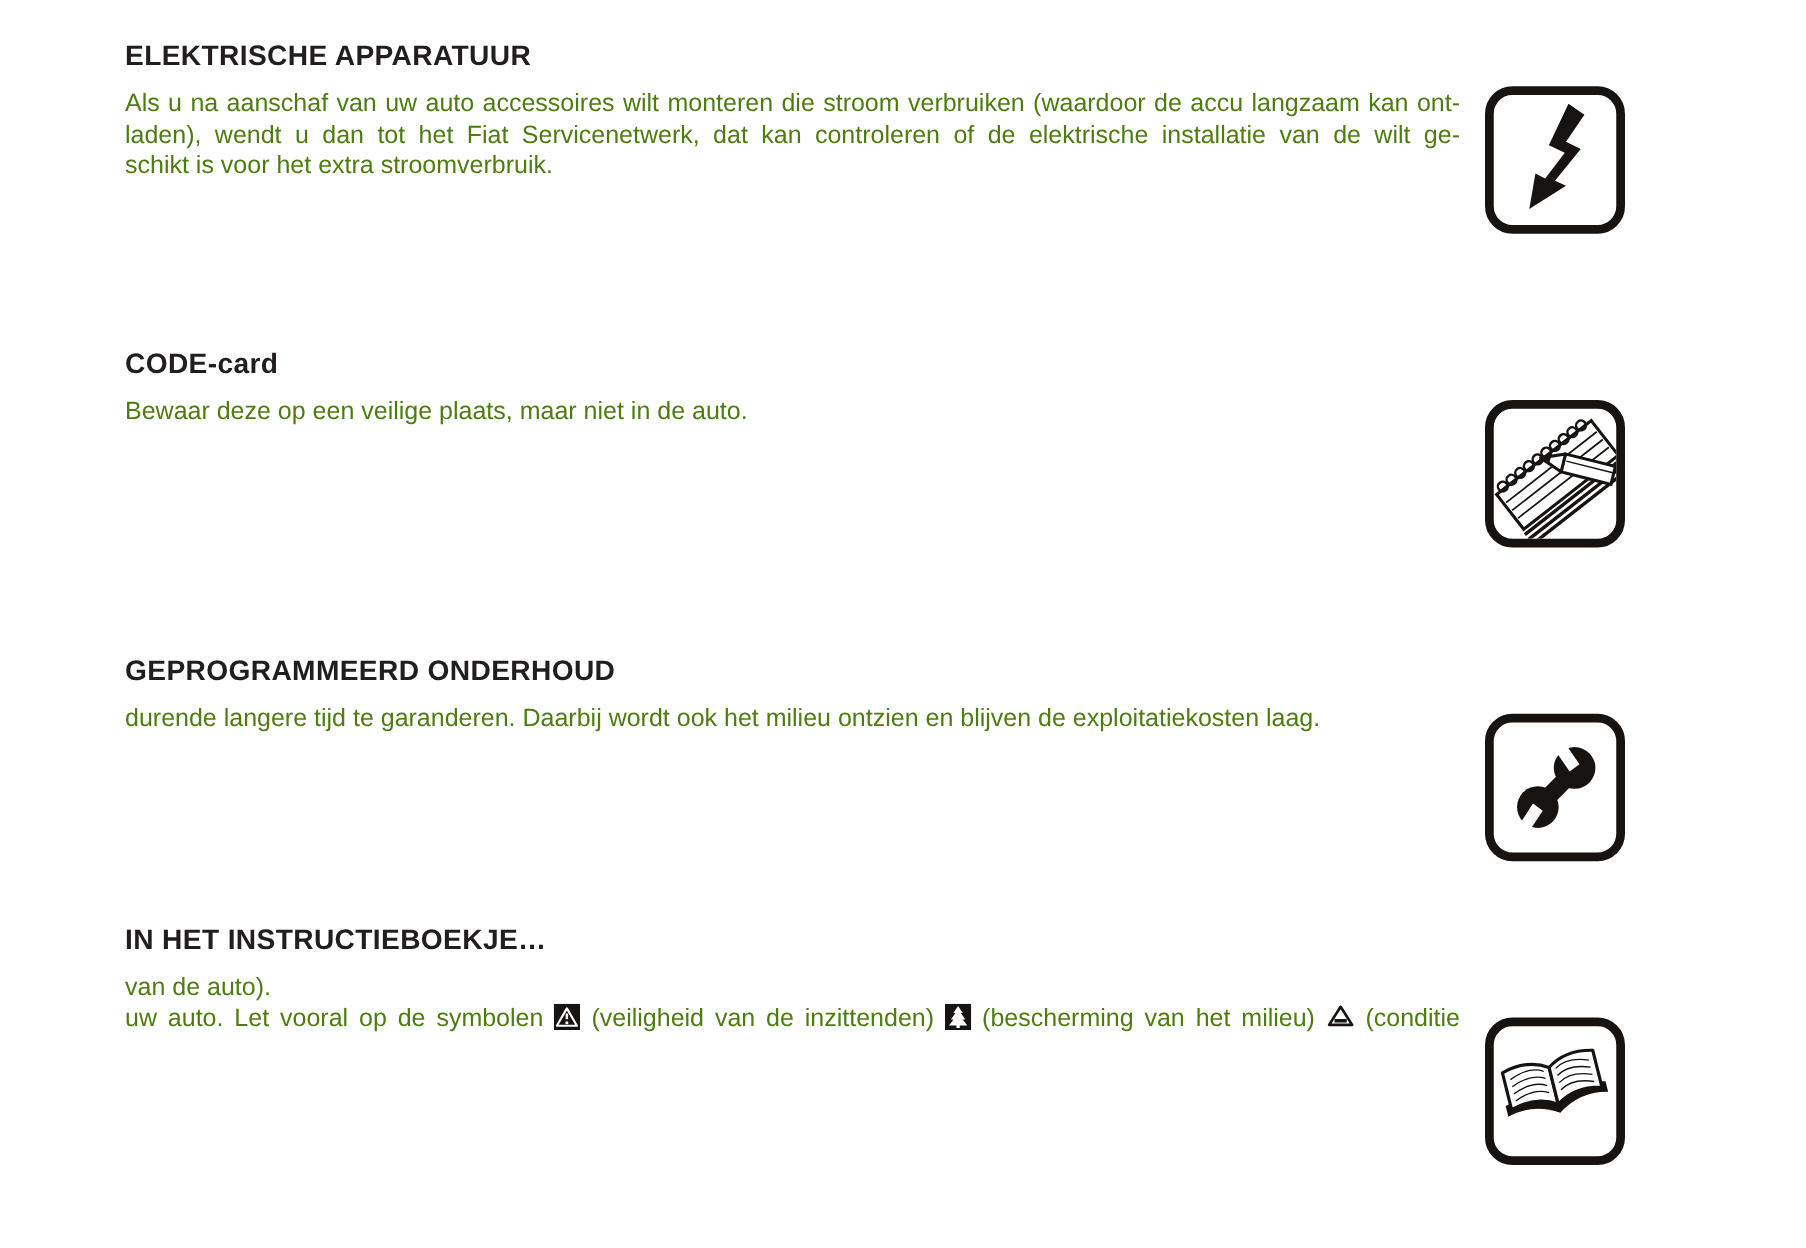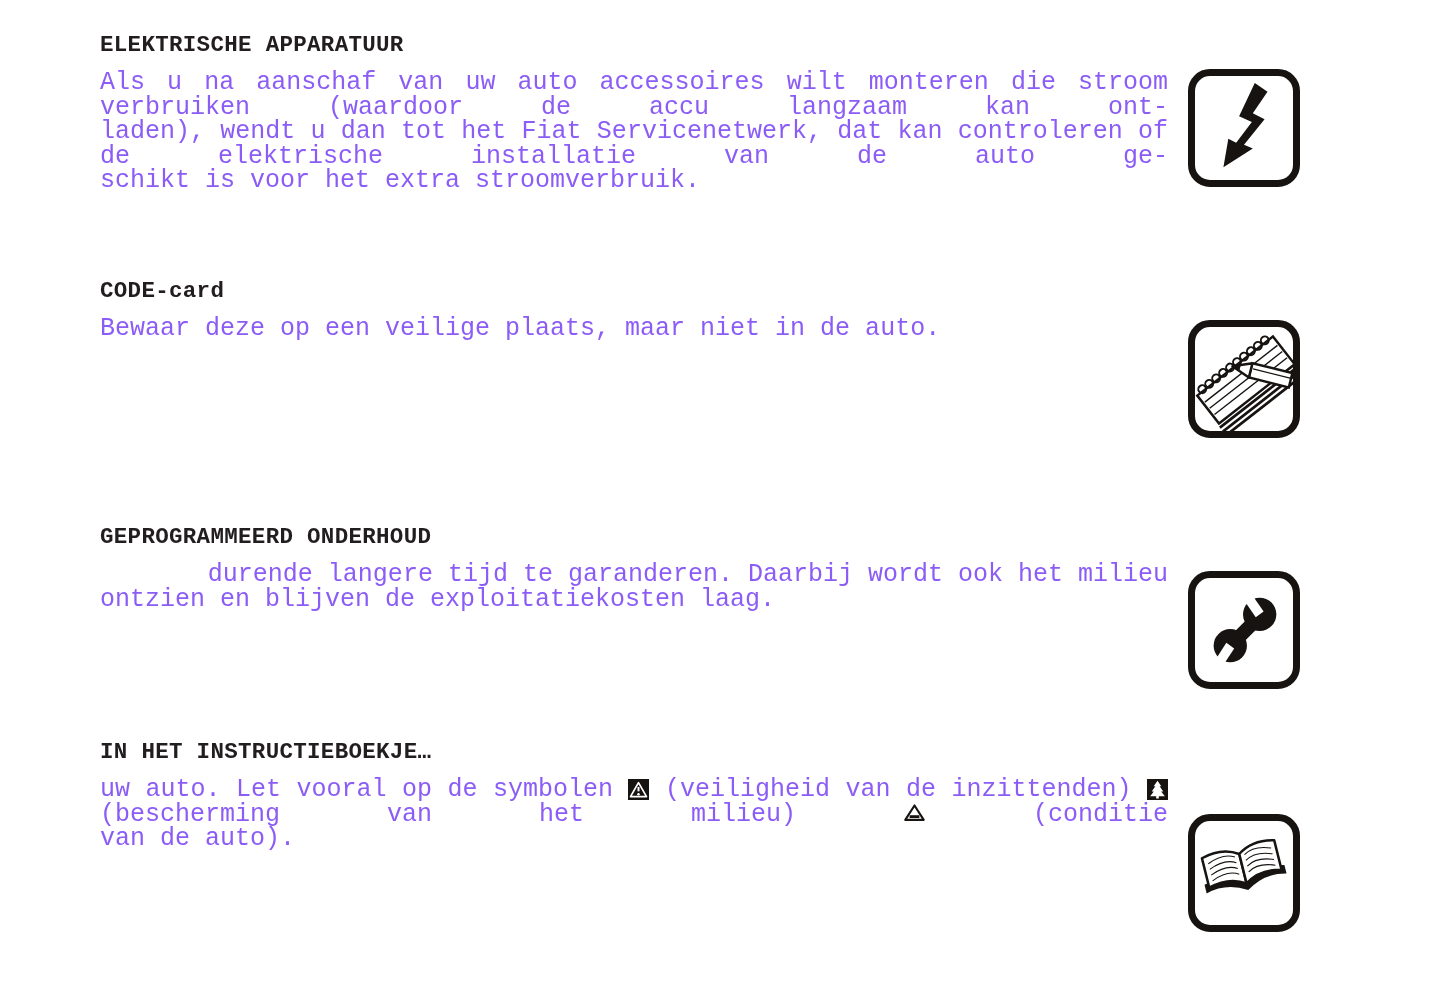--- a/index.html
+++ b/index.html
@@ -1,48 +1,48 @@
 <!DOCTYPE html>
 <html><head>
 <meta charset="utf-8">
 <style>
   html,body{margin:0;padding:0;background:#ffffff;}
   #page{
     position:relative;width:1445px;height:998px;background:#ffffff;
-    font-family:Liberation Mono, monospace;color:#221d1e;overflow:hidden;
+    font-family:Liberation Sans, sans-serif;color:#221d1e;overflow:hidden;
   }
   .section{position:absolute;left:100px;width:1068px;}
   .heading{
     font-size:22.5px;font-weight:700;line-height:26px;letter-spacing:0.3px;
     margin:0 0 13px 0;color:#221d1e;
   }
   .para{margin:0;}
   .body-line{
-    display:block;font-size:25px;line-height:24.5px;color:#8b5cf6;
+    display:block;font-size:20px;line-height:24.5px;color:#4d7c0f;
     text-align:justify;text-align-last:justify;
   }
   .body-line.last{text-align:right;text-align-last:left;}
   .icon-box{
     position:absolute;left:1188px;width:98px;height:104px;background:#ffffff;
     border:7px solid #161311;border-radius:22px;overflow:hidden;
   }
   .icon-box svg{position:absolute;left:0;top:0;width:100%;height:100%;}
   .inline-sym{display:inline-block;width:21px;height:21px;vertical-align:-3.5px;}
   .inline-sym.wide{width:23px;height:20px;vertical-align:-2.5px;}
 </style>
 </head>
 <body>
 
 <div id="page">
 
   <div class="section" style="top:32px;">
     <h2 class="heading">ELEKTRISCHE APPARATUUR</h2>
     <p class="para">
       <span class="body-line">Als u na aanschaf van uw auto accessoires wilt monteren die stroom verbruiken (waardoor de accu langzaam kan ont-</span>
-      <span class="body-line">laden), wendt u dan tot het Fiat Servicenetwerk, dat kan controleren of de elektrische installatie van de auto ge-</span>
+      <span class="body-line">laden), wendt u dan tot het Fiat Servicenetwerk, dat kan controleren of de elektrische installatie van de wilt ge-</span>
       <span class="body-line last">schikt is voor het extra stroomverbruik.</span>
     </p>
   </div>
   <div class="icon-box" style="top:69px;">
     <svg viewBox="0 0 100 100">
       <polygon points="61,4 74,13 59,35 71,41 50,67 59,71 29,90 34,61 42,65 58,44 45,38" fill="#161311"></polygon>
     </svg>
   </div>
 
   <div class="section" style="top:278px;">
@@ -97,41 +97,41 @@
       <circle cx="66" cy="34" r="17" fill="#161311"></circle>
       <circle cx="36" cy="66" r="17" fill="#161311"></circle>
       <polygon points="52,5 70,31 62,37 44,11" fill="#ffffff"></polygon>
       <polygon points="16,88 32,63 40,69 24,93" fill="#ffffff"></polygon>
     </svg>
   </div>
 
   <div class="section" style="top:739px;">
     <h2 class="heading">IN HET INSTRUCTIEBOEKJE…</h2>
     <p class="para">
+      <span class="body-line last">van de auto).</span>
       <span class="body-line">
         <span>uw auto. Let vooral op de symbolen</span>
         <svg class="inline-sym" viewBox="0 0 16 16">
           <rect width="16" height="16" fill="#161311"></rect>
           <path d="M8,2.8 L14.1,13.4 L1.9,13.4 Z" fill="none" stroke="#ffffff" stroke-width="1.3" stroke-linejoin="round"></path>
           <line x1="8" y1="6" x2="8" y2="9.4" stroke="#ffffff" stroke-width="1.5"></line>
           <circle cx="8" cy="11.6" r="0.95" fill="#ffffff"></circle>
         </svg>
         <span>(veiligheid van de inzittenden)</span>
         <svg class="inline-sym" viewBox="0 0 16 16">
           <rect width="16" height="16" fill="#161311"></rect>
           <polygon points="8,1.3 10.9,5.6 9.6,5.6 12.4,9.6 10.8,9.6 13.6,13.2 9,13.2 9,14.8 7,14.8 7,13.2 2.4,13.2 5.2,9.6 3.6,9.6 6.4,5.6 5.1,5.6" fill="#ffffff"></polygon>
         </svg>
         <span>(bescherming van het milieu)</span>
         <svg class="inline-sym wide" viewBox="0 0 20 18">
           <path d="M10,2.2 L18.3,15.2 L1.7,15.2 Z" fill="none" stroke="#161311" stroke-width="1.9" stroke-linejoin="round"></path>
           <rect x="5.6" y="11" width="8.8" height="2.5" fill="#161311"></rect>
         </svg>
         <span>(conditie</span>
       </span>
-      <span class="body-line last">van de auto).</span>
     </p>
   </div>
   <div class="icon-box" style="top:814px;">
     <svg viewBox="0 0 100 100">
       <g transform="rotate(-14 50 50)">
         <path d="M8,52 L8,61 Q30,55 50,68 Q70,55 92,61 L92,52 Q70,46 50,59 Q30,46 8,52 Z" fill="#161311"></path>
         <path d="M50,30 Q34,19 12,25 L12,56 Q34,50 50,61 Z" fill="#ffffff" stroke="#161311" stroke-width="2.6" stroke-linejoin="round"></path>
         <path d="M50,30 Q66,19 88,25 L88,56 Q66,50 50,61 Z" fill="#ffffff" stroke="#161311" stroke-width="2.6" stroke-linejoin="round"></path>
         <g fill="none" stroke="#161311" stroke-width="1.1">
           <path d="M17,32 Q34,25 45,32"></path>

